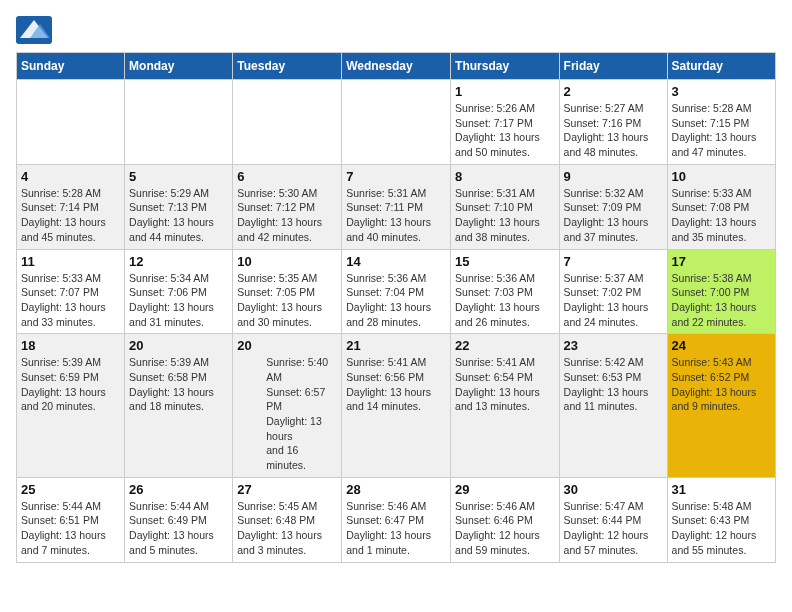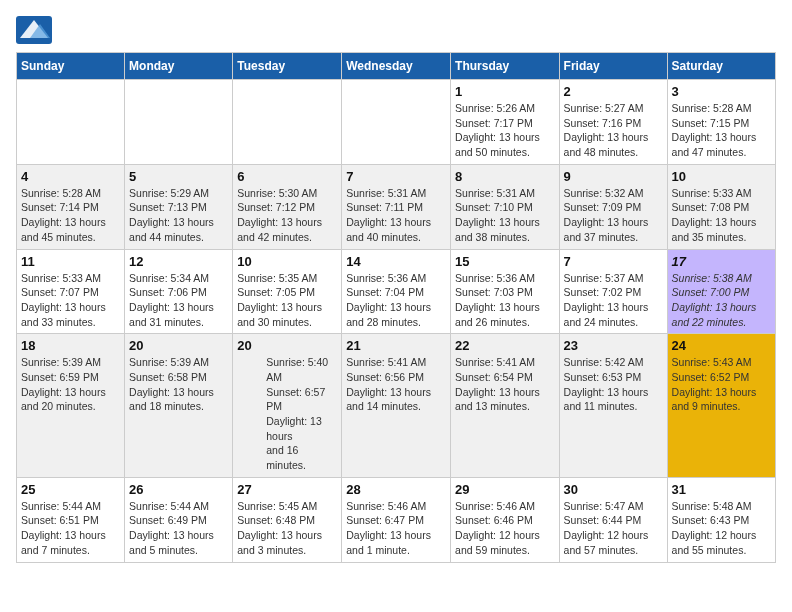--- a/index.html
+++ b/index.html
@@ -231,21 +231,21 @@
 Daylight: 13 hours
 and 26 minutes.</div>
         </td>
         <td style="background: rgb(255, 255, 255);">
           <div class="day-num">7</div>
           <div class="day-info" style="white-space: pre-line;">Sunrise: 5:37 AM
 Sunset: 7:02 PM
 Daylight: 13 hours
 and 24 minutes.</div>
         </td>
-        <td style="background: #c4b5fd; font-style: italic;">
+        <td style="background: #bef264;">
           <div class="day-num">17</div>
           <div class="day-info" style="white-space: pre-line;">Sunrise: 5:38 AM
 Sunset: 7:00 PM
 Daylight: 13 hours
 and 22 minutes.</div>
         </td>
       </tr>
       <tr>
         <td style="background: rgb(240, 240, 240);">
           <div class="day-num">18</div>

